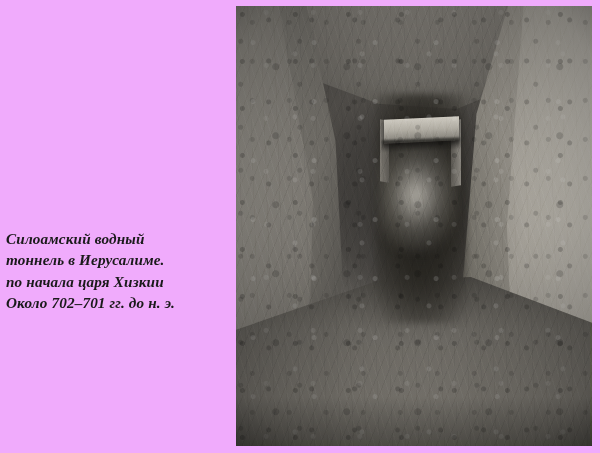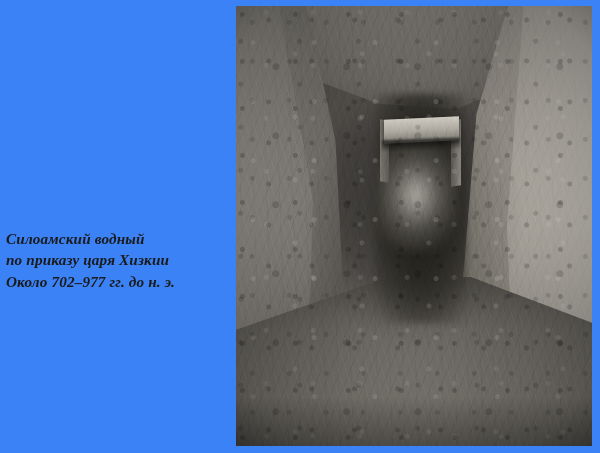--- a/index.html
+++ b/index.html
@@ -10,21 +10,21 @@
   body {
     width: 600px;
     height: 453px;
     font-family: "Liberation Serif", serif;
     overflow: hidden;
   }
   .page {
     position: relative;
     width: 600px;
     height: 453px;
-    background: #3b82f6;
+    background: #f0abfc;
   }
 
   
   .caption {
     position: absolute;
     left: 6px;
     top: 228px;
     width: 218px;
     font-family: "Liberation Serif", serif;
     font-style: italic;
@@ -234,22 +234,23 @@
     background: linear-gradient(180deg, rgba(120,118,112,0.10) 0%, rgba(90,88,84,0.06) 50%, rgba(60,58,55,0.14) 100%);
   }
 </style>
 </head>
 <body>
 
 <div class="page">
 
   <div class="caption">
     <span class="caption-line">Силоамский водный</span>
-    <span class="caption-line">по приказу царя Хизкии</span>
-    <span class="caption-line">Около 702–977 гг. до н. э.</span>
+    <span class="caption-line">тоннель в Иерусалиме.</span>
+    <span class="caption-line">по начала царя Хизкии</span>
+    <span class="caption-line">Около 702–701 гг. до н. э.</span>
   </div>
 
   <div class="photo-frame">
     <div class="photo">
       <div class="rock-base"></div>
       <div class="ceiling"></div>
       <div class="wall-left"></div>
       <div class="wall-left-2"></div>
       <div class="wall-right"></div>
       <div class="wall-right-hi"></div>

